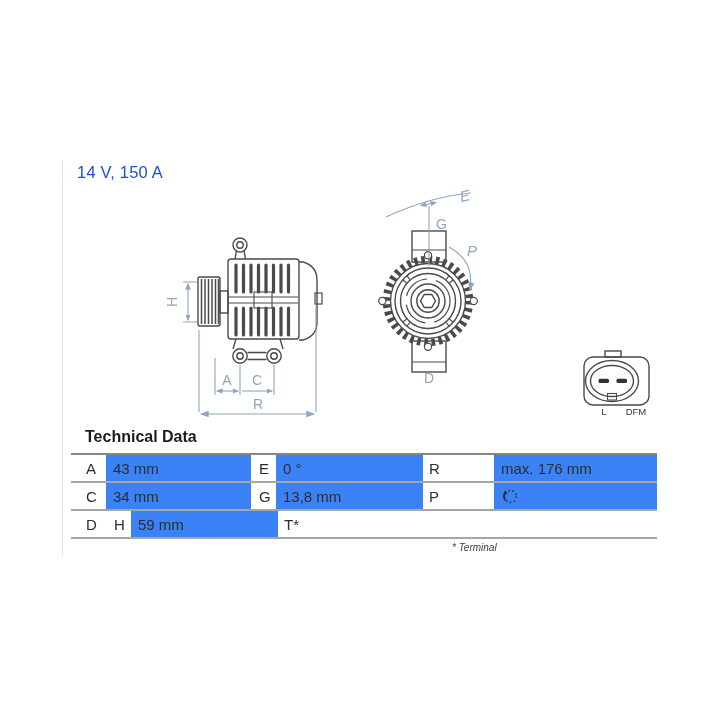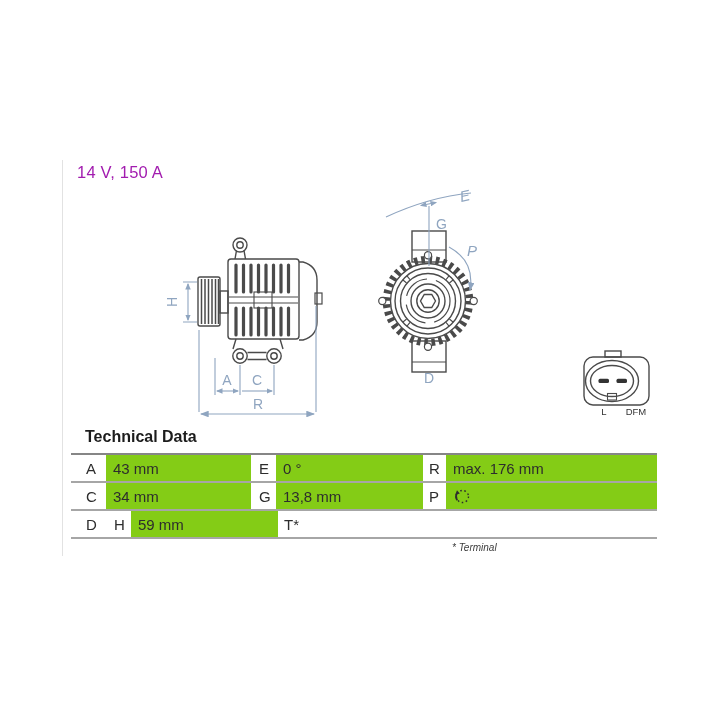--- a/index.html
+++ b/index.html
@@ -1,36 +1,36 @@
 <!DOCTYPE html>
 <html><head>
 <meta charset="utf-8">
 <style>
   html,body{margin:0;padding:0;}
   body{
     width:720px;height:720px;background:#ffffff;position:relative;overflow:hidden;
     font-family:"Liberation Sans","DejaVu Sans",sans-serif;color:#1d1d1d;
   }
   .panel-edge{position:absolute;left:62px;top:160px;width:1px;height:396px;background:#e2e2e2;}
-  .spec-label{position:absolute;left:77px;top:163px;font-size:16.5px;color:#a21caf;letter-spacing:.2px;}
+  .spec-label{position:absolute;left:77px;top:163px;font-size:16.5px;color:#1d4ed8;letter-spacing:.2px;}
   .diagram-svg{position:absolute;left:0;top:0;}
   .tech-block{position:absolute;left:71px;top:427px;width:586px;}
   .tech-heading{font-size:16px;font-weight:bold;color:#1c1c1c;padding-left:14px;margin:0 0 7px 0;line-height:19px;}
   .td-table{border-top:2px solid #868686;border-bottom:2px solid #a6a6a6;}
   .td-row{display:flex;height:26px;align-items:stretch;font-size:15px;color:#2d2d2d;}
   .td-row + .td-row{border-top:2px solid #a6a6a6;}
   .cell{display:flex;align-items:center;box-sizing:border-box;white-space:nowrap;}
   .key{background:#ffffff;}
-  .val{background:#84cc16;}
+  .val{background:#3b82f6;}
   .k1{width:35px;padding-left:15px;}
   .v1{width:145px;padding-left:7px;}
   .k2{width:25px;padding-left:8px;}
   .v2{width:147px;padding-left:7px;}
   .k3{width:23px;padding-left:6px;}
-  .v3{flex:1;padding-left:7px;}
+  .v3{flex:1;padding-left:7px;margin-left:48px;}
   .footnote{font-size:10px;color:#3c3c3c;margin:3px 0 0 381px;font-style:italic;}
   .dimtext{fill:#8fa5c0;font-family:"Liberation Sans","DejaVu Sans",sans-serif;}
 </style>
 </head>
 <body>
 
 <div class="panel-edge"></div>
 
 <div class="spec-label">14 V, 150 A</div>
 

